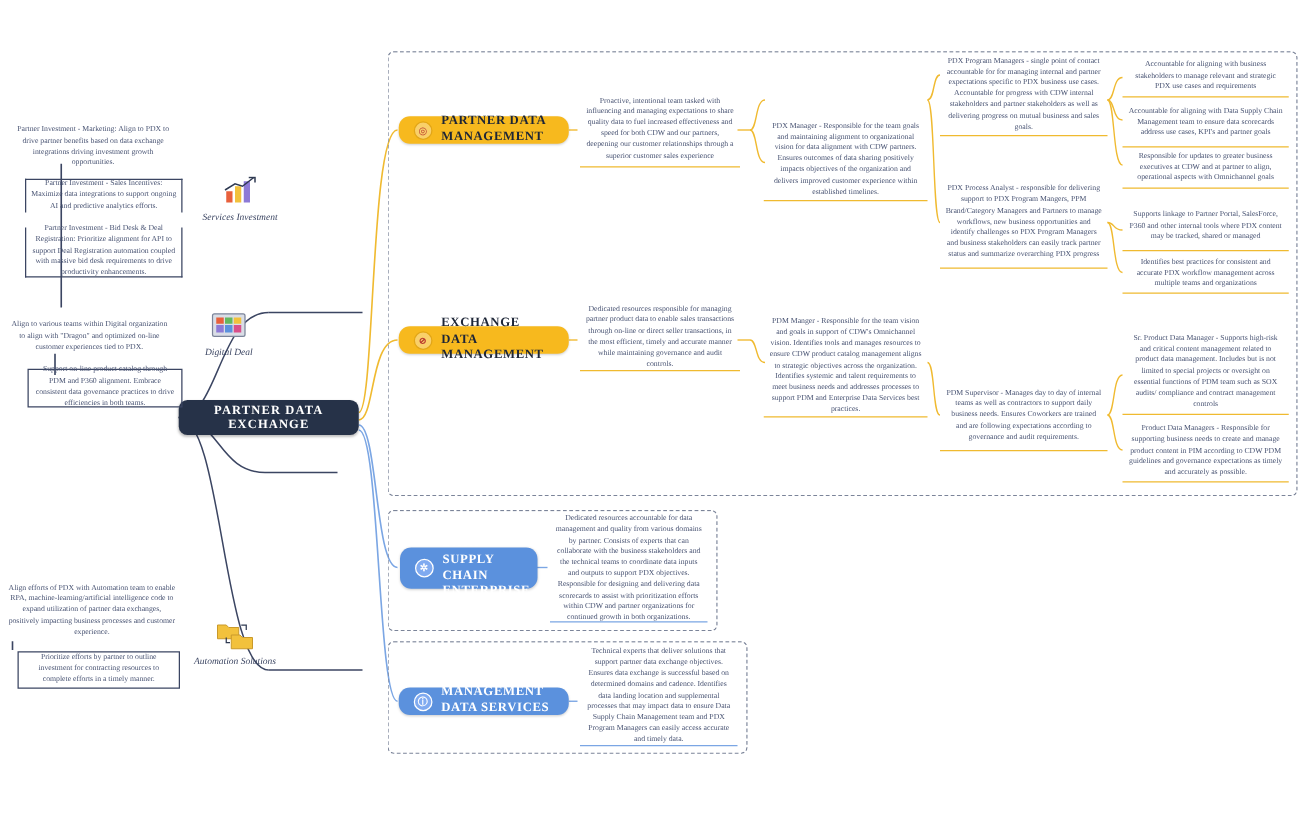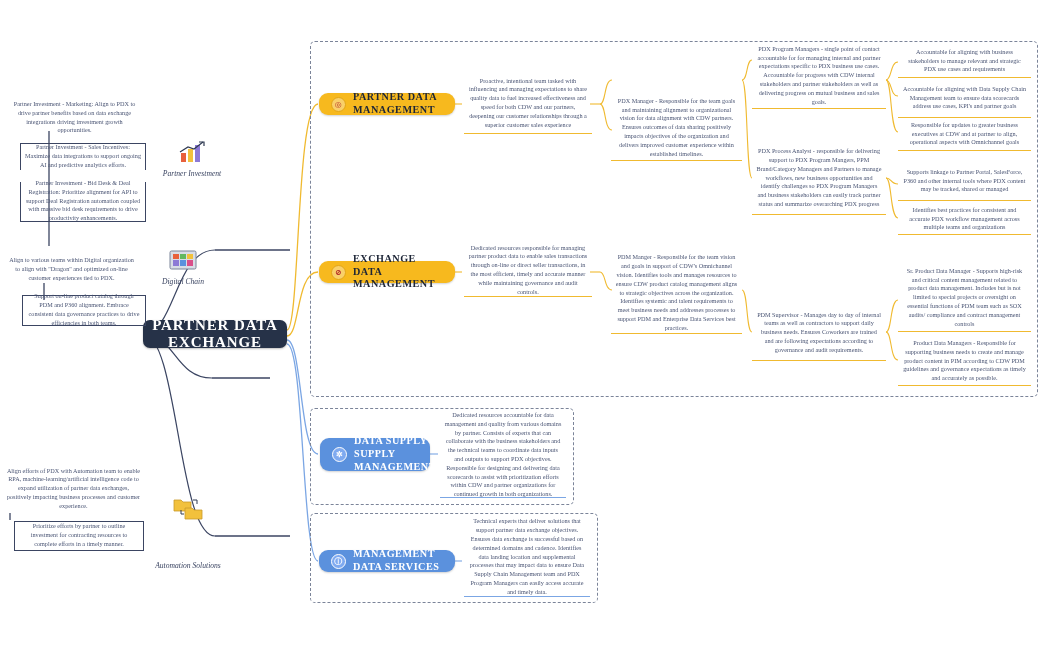--- a/index.html
+++ b/index.html
@@ -29,21 +29,21 @@
   
   .node { position: absolute; box-sizing: border-box; }
 
   
   .central {
     background: #263248;
     color: #ffffff;
     border-radius: 7px;
     font-family: "Liberation Serif", "DejaVu Serif", serif;
     font-weight: bold;
-    font-size: 15px;
+    font-size: 10px;
     letter-spacing: .9px;
     display: flex;
     align-items: center;
     justify-content: center;
     text-align: center;
     box-shadow: 0 1px 2px rgba(0,0,0,.25);
   }
 
   
   .pill {
@@ -171,51 +171,51 @@
 
   <div class="node iconwrap" style="left:175px; top:140px; width:34px; height:26px;">
     <svg width="30" height="24" viewBox="0 0 30 24">
       <rect x="4" y="12" width="5" height="9" fill="#e8603c"></rect>
       <rect x="11" y="8" width="5" height="13" fill="#f2c13c"></rect>
       <rect x="18" y="4" width="5" height="17" fill="#8d7ad6"></rect>
       <path d="M3 11 L 11 6 L 17 8 L 26 1" fill="none" stroke="#2f3a52" stroke-width="1.2"></path>
       <path d="M22 1 L 27 1 L 27 5" fill="none" stroke="#2f3a52" stroke-width="1.2"></path>
     </svg>
   </div>
-  <div class="node iconlabel" style="left:145px; top:169px; width:94px;">Partner Investment</div>
+  <div class="node iconlabel" style="left:145px; top:169px; width:94px;">Services Investment</div>
 
   <div class="node leaf" style="left:8px; top:104px; width:133px; height:28px;">Partner Investment - Marketing:  Align to PDX to drive partner benefits based on data exchange integrations driving investment growth opportunities.</div>
   <div class="node leaf boxed" style="left:20px; top:143px; width:126px; height:27px; border-bottom:none;">Partner Investment - Sales Incentives:  Maximize data integrations to support ongoing AI and predictive analytics efforts.</div>
   <div class="node leaf boxed" style="left:20px; top:182px; width:126px; height:40px; border-top:none;">Partner Investment - Bid Desk &amp; Deal Registration:  Prioritize alignment for API to support Deal Registration automation coupled with massive bid desk requirements to drive productivity enhancements.</div>
 
   <div class="node iconwrap" style="left:167px; top:248px; width:32px; height:26px;">
     <svg width="28" height="22" viewBox="0 0 28 22">
       <rect x="1" y="1" width="26" height="18" rx="1.5" fill="#d9dde6" stroke="#7b8499" stroke-width="1"></rect>
       <rect x="4" y="4" width="6" height="5" fill="#e8603c"></rect>
       <rect x="11" y="4" width="6" height="5" fill="#63b85f"></rect>
       <rect x="18" y="4" width="6" height="5" fill="#f2c13c"></rect>
       <rect x="4" y="10" width="6" height="6" fill="#8d7ad6"></rect>
       <rect x="11" y="10" width="6" height="6" fill="#5b91dd"></rect>
       <rect x="18" y="10" width="6" height="6" fill="#d94f8a"></rect>
     </svg>
   </div>
-  <div class="node iconlabel" style="left:140px; top:277px; width:86px;">Digital Chain</div>
+  <div class="node iconlabel" style="left:140px; top:277px; width:86px;">Digital Deal</div>
 
   <div class="node leaf" style="left:4px; top:256px; width:135px; height:28px;">Align to various teams within Digital organization to align with "Dragon" and optimized on-line customer experiences tied to PDX.</div>
   <div class="node leaf boxed" style="left:22px; top:295px; width:124px; height:31px;">Support on-line product catalog through PDM and P360 alignment.  Embrace consistent data governance practices to drive efficiencies in both teams.</div>
 
   <div class="node iconwrap" style="left:170px; top:495px; width:36px; height:28px;">
     <svg width="32" height="26" viewBox="0 0 32 26">
       <path d="M2 4 h7 l2 2 h8 v9 h-17 z" fill="#f2c13c" stroke="#c9992a" stroke-width=".8"></path>
       <path d="M13 12 h7 l2 2 h8 v9 h-17 z" fill="#f2c13c" stroke="#c9992a" stroke-width=".8"></path>
       <path d="M21 4 h4 v4" fill="none" stroke="#2f3a52" stroke-width="1"></path>
       <path d="M12 18 h-3 v-4" fill="none" stroke="#2f3a52" stroke-width="1"></path>
     </svg>
   </div>
-  <div class="node iconlabel" style="left:133px; top:524px; width:110px;margin-top:37px;">Automation Solutions</div>
+  <div class="node iconlabel" style="left:133px; top:524px; width:110px;">Automation Solutions</div>
 
   <div class="node leaf" style="left:2px; top:470px; width:143px; height:38px;">Align efforts of PDX with Automation team to enable RPA, machine-learning/artificial intelligence code to expand utilization of partner data exchanges, positively impacting business processes and customer experience.</div>
   <div class="node leaf boxed" style="left:14px; top:521px; width:130px; height:30px;">Prioritize efforts by partner to outline investment for contracting resources to complete efforts in a timely manner.</div>
 
   <div class="node frame" style="left:310px; top:41px; width:728px; height:356px;"></div>
 
   <div class="node pill amber" style="left:319px; top:93px; width:136px; height:22px;">
     <span class="glyph">◎</span>
     <span class="ptext">PARTNER DATA MANAGEMENT</span>
   </div>
@@ -241,21 +241,21 @@
   <div class="node leaf ul-amber" style="left:611px; top:254px; width:131px; height:80px;">PDM Manger - Responsible for the team vision and goals in support of CDW's Omnichannel vision.  Identifies tools and manages resources to ensure CDW product catalog management aligns to strategic objectives across the organization.  Identifies systemic and talent requirements to meet business needs and addresses processes to support PDM and Enterprise Data Services best practices.</div>
   <div class="node leaf ul-amber" style="left:752px; top:306px; width:134px; height:55px;">PDM Supervisor - Manages day to day of internal teams as well as contractors to support daily business needs.  Ensures Coworkers are trained and are following expectations according to governance and audit requirements.</div>
 
   <div class="node leaf ul-amber" style="left:898px; top:265px; width:133px; height:67px;">Sr. Product Data Manager - Supports high-risk and critical content management related to product data management. Includes but is not limited to special projects or oversight on essential functions of PDM team such as SOX audits/ compliance and contract management controls</div>
   <div class="node leaf ul-amber" style="left:898px; top:338px; width:133px; height:48px;">Product Data Managers - Responsible for supporting business needs to create and manage product content in PIM according to CDW PDM guidelines and governance expectations as timely and accurately as possible.</div>
 
   <div class="node frame" style="left:310px; top:408px; width:264px; height:97px;"></div>
 
   <div class="node pill blue" style="left:320px; top:438px; width:110px; height:33px;">
     <span class="glyph">✲</span>
-    <span class="ptext">DATA SUPPLY SUPPLY MANAGEMENT</span>
+    <span class="ptext">DATA SUPPLY CHAIN ENTERPRISE</span>
   </div>
   <div class="node leaf ul-blue" style="left:440px; top:414px; width:126px; height:84px;">Dedicated resources accountable for data management and quality from various domains by partner.  Consists of experts that can collaborate with the business stakeholders and the technical teams to coordinate data inputs and outputs to support PDX objectives.  Responsible for designing and delivering data scorecards to assist with prioritization efforts within CDW and partner organizations for continued growth in both organizations.</div>
 
   <div class="node frame" style="left:310px; top:513px; width:288px; height:90px;"></div>
 
   <div class="node pill blue" style="left:319px; top:550px; width:136px; height:22px;">
     <span class="glyph">ⓘ</span>
     <span class="ptext">MANAGEMENT DATA SERVICES</span>
   </div>
   <div class="node leaf ul-blue" style="left:464px; top:519px; width:126px; height:78px;">Technical experts that deliver solutions that support partner data exchange objectives.  Ensures data exchange is successful based on determined domains and cadence.  Identifies data landing location and supplemental processes that may impact data to ensure Data Supply Chain Management team and PDX Program Managers can easily access accurate and timely data.</div>

